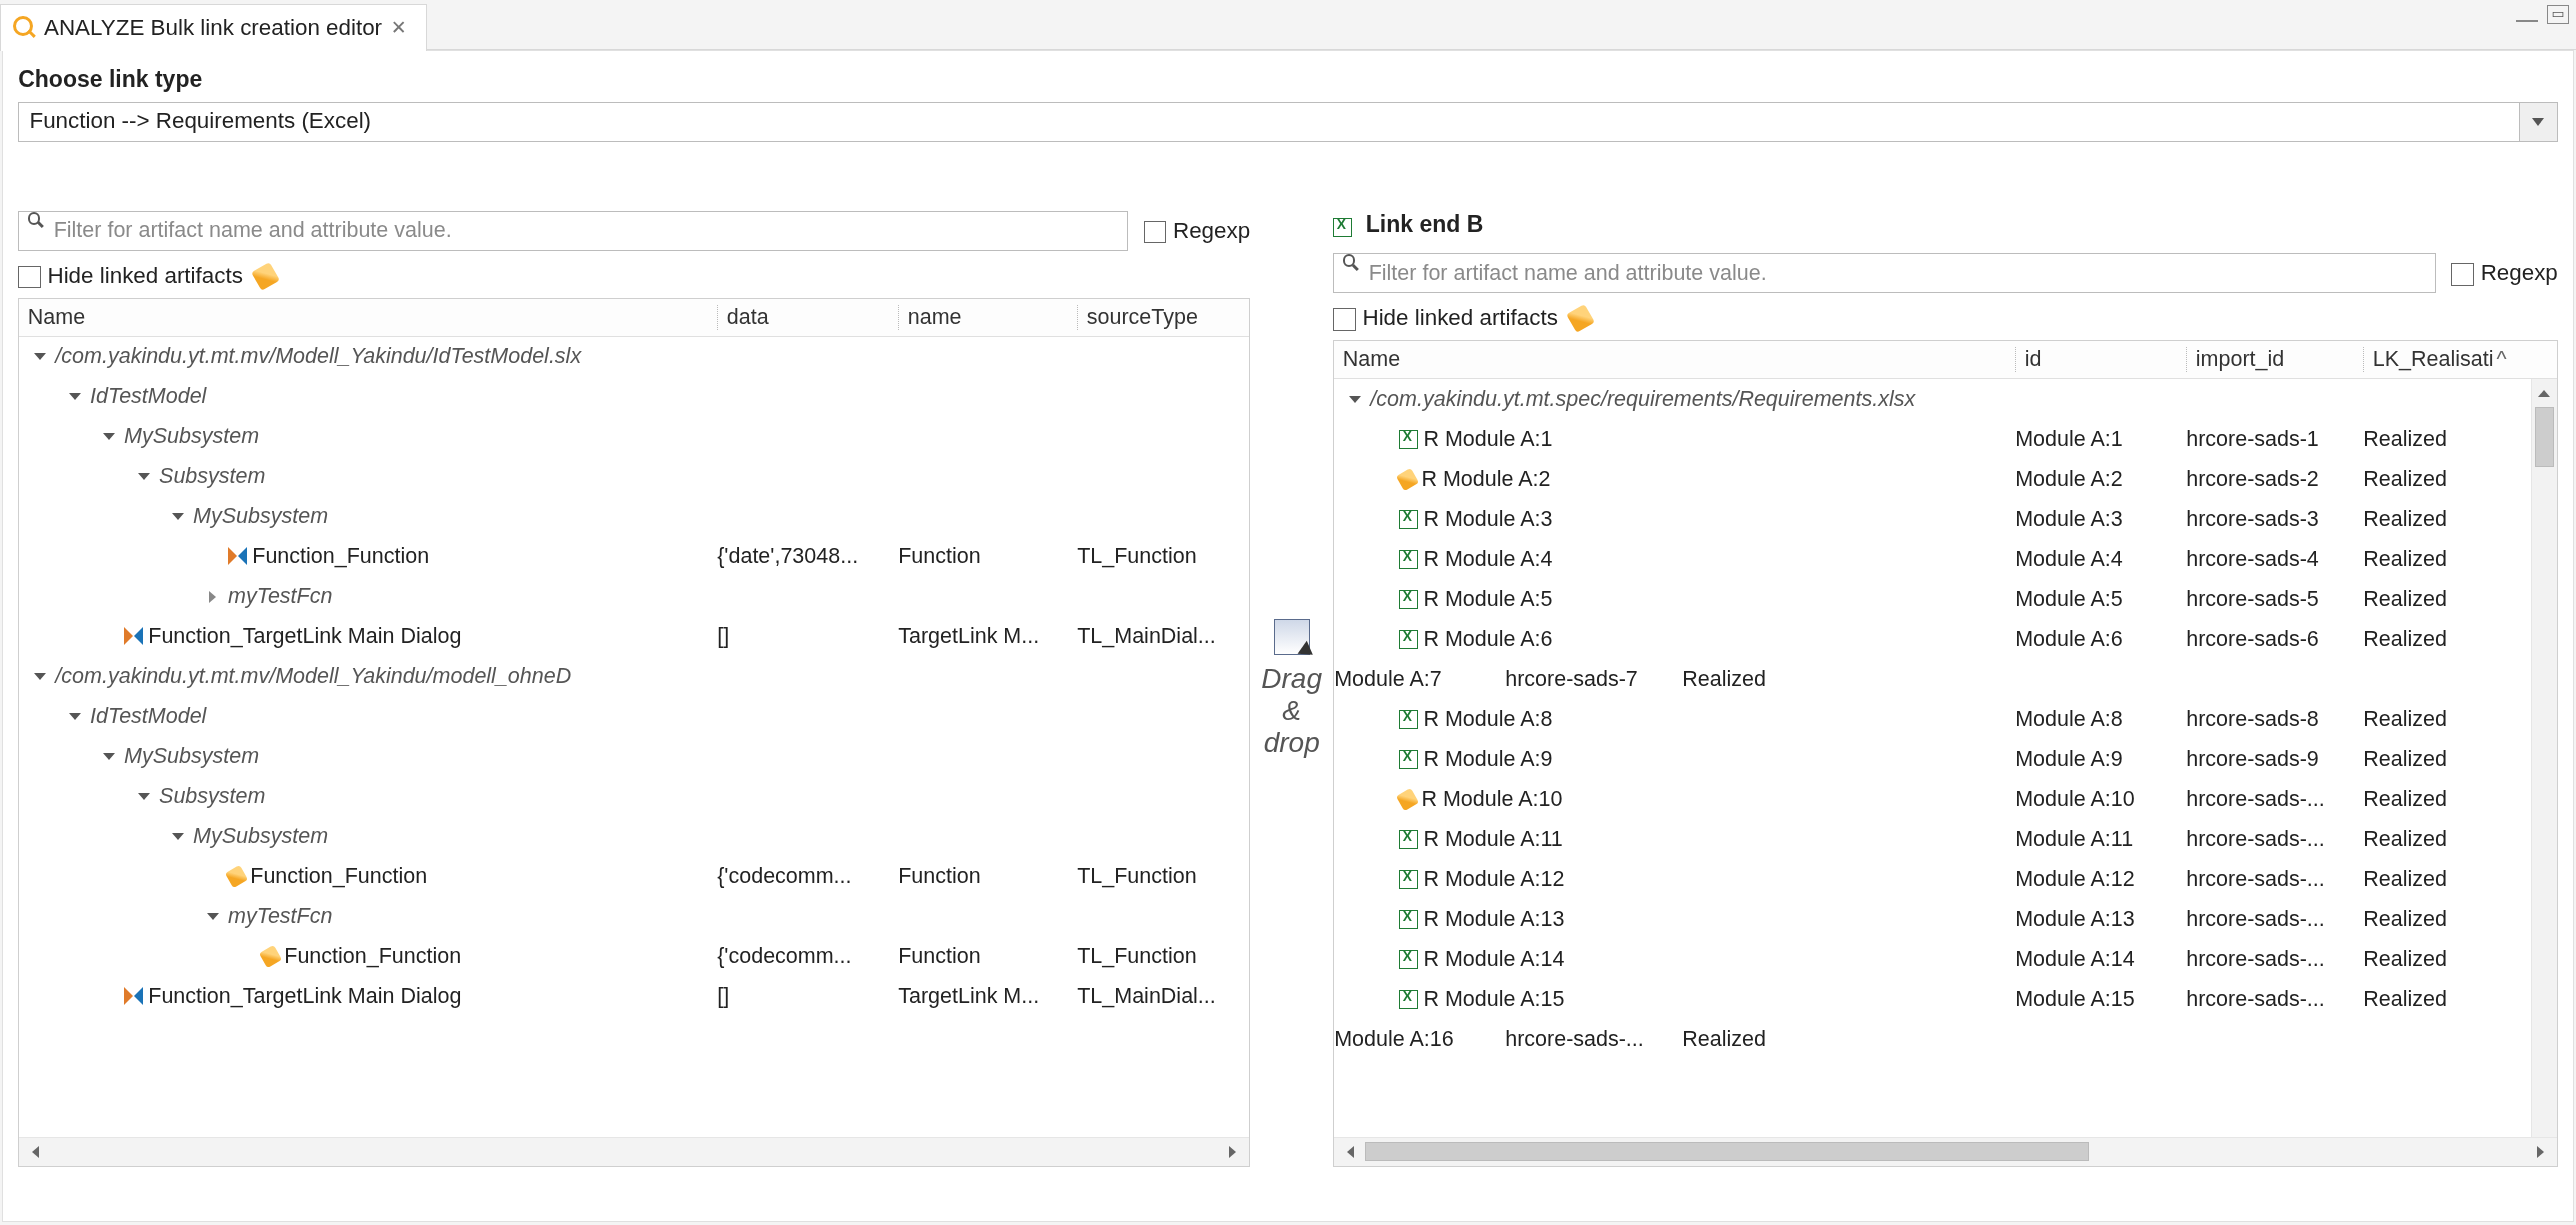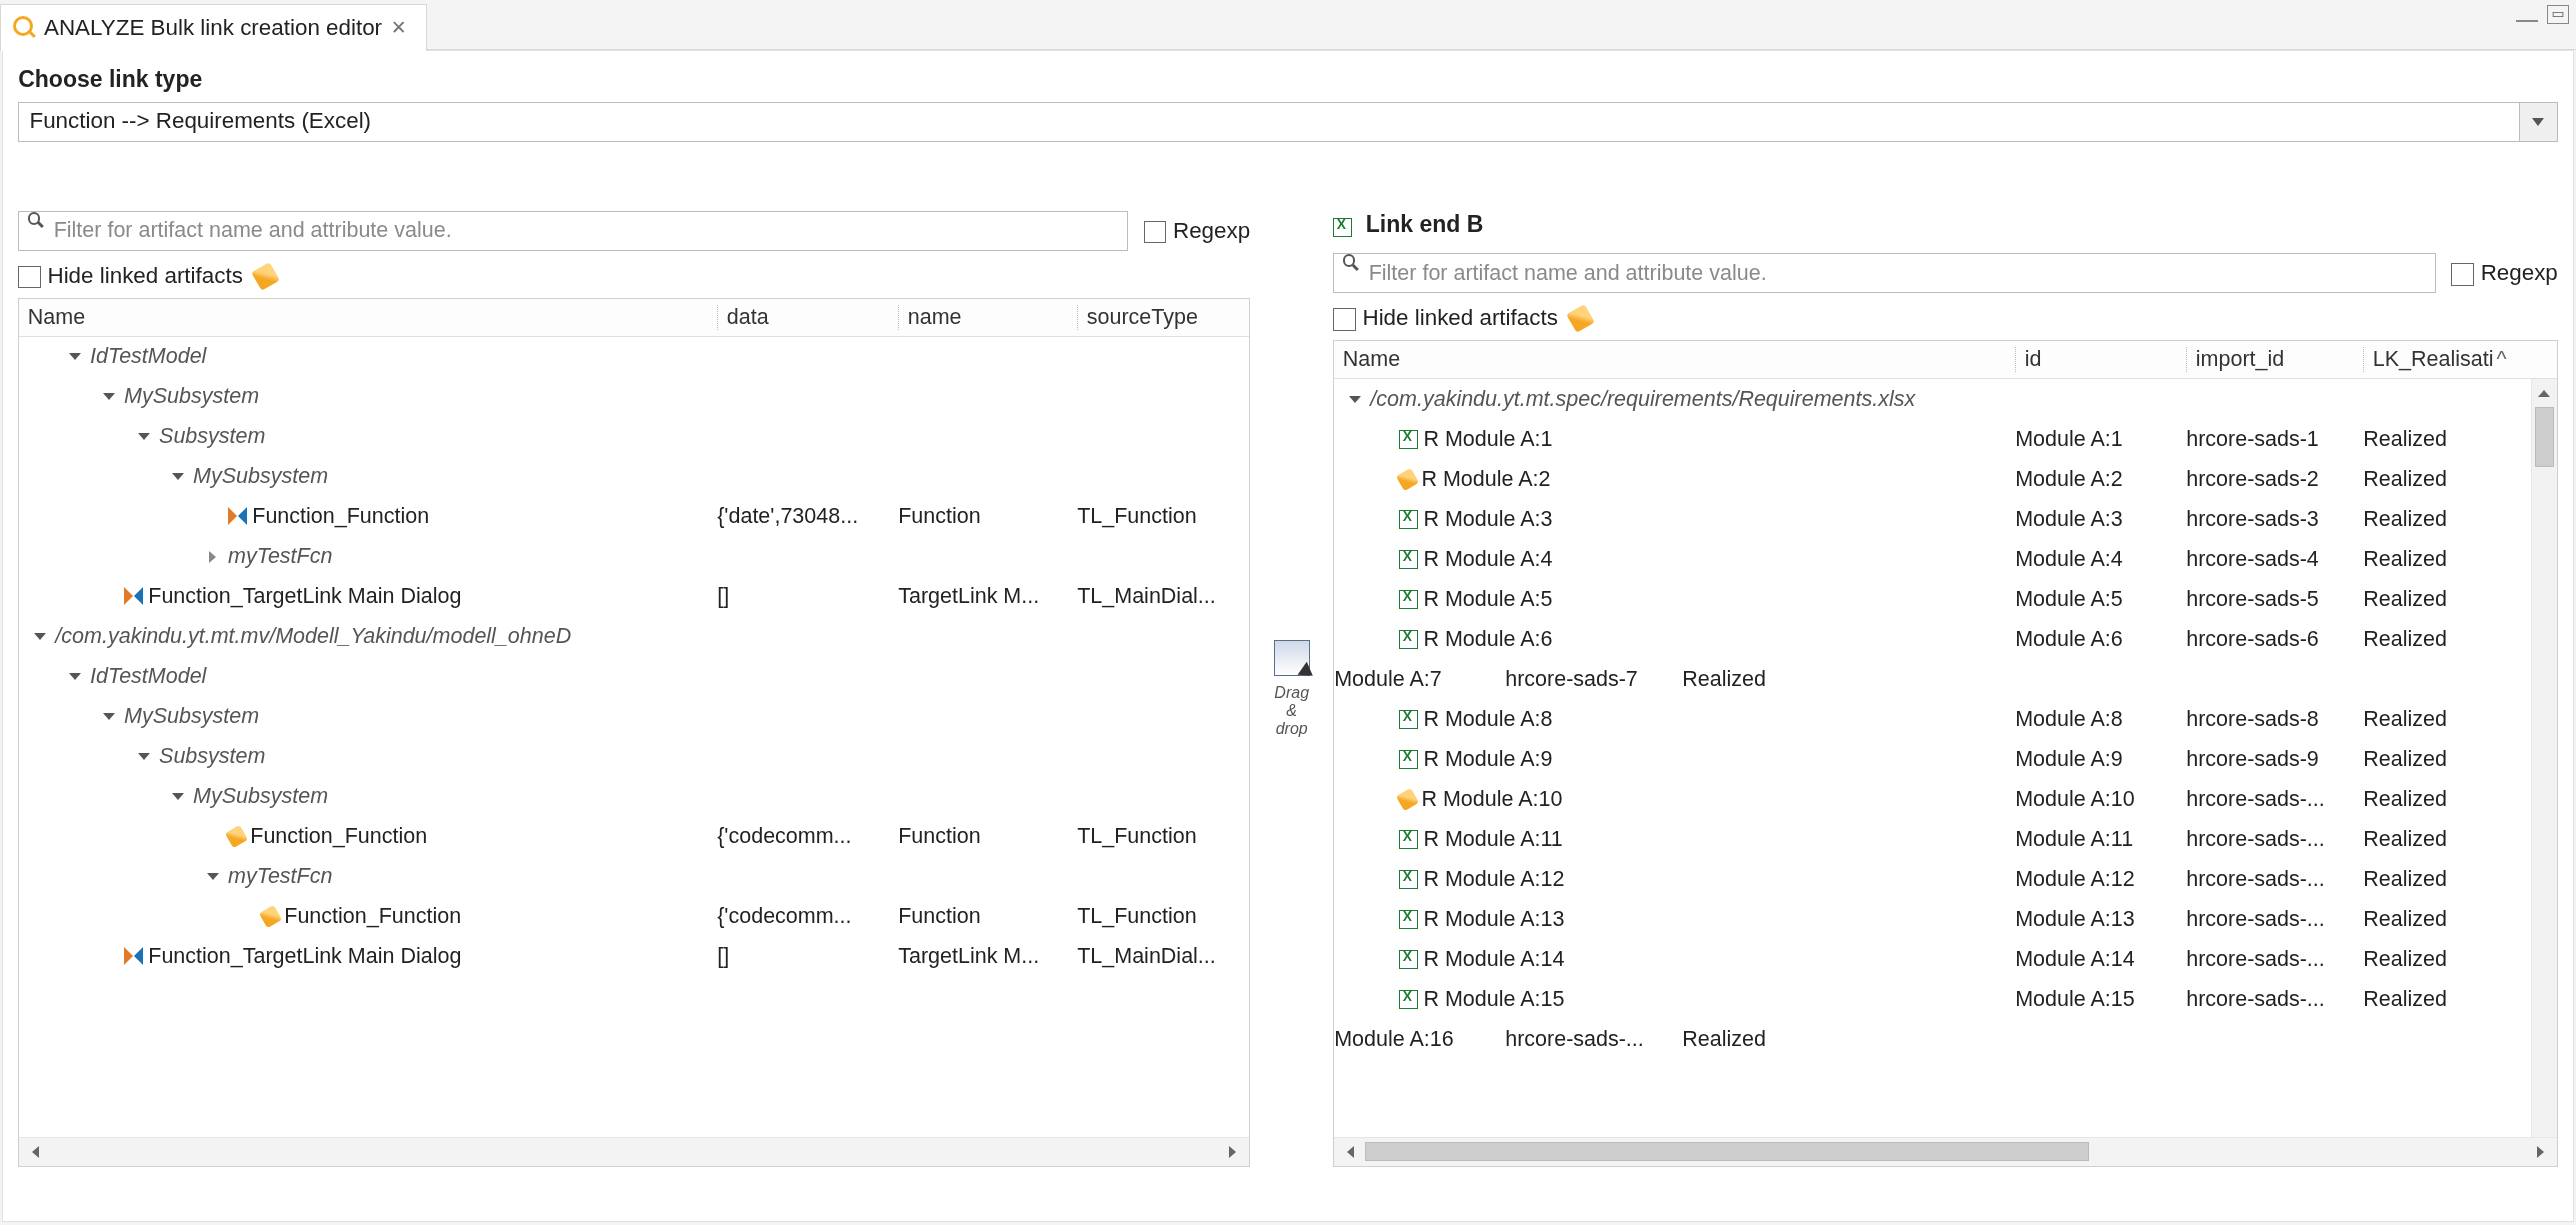--- a/index.html
+++ b/index.html
@@ -31,21 +31,21 @@
   
   .main { background:#fff; border:1.7px solid #e0e0e0; margin:0 1.7px; height:1172px; padding:12px 15.5px; }
   .section-title{font-weight:bold; font-size:23px; margin:3.4px 0 8.6px;}
   .combo{display:flex;}
   .combo-field{flex:1;border:1.7px solid #bcbcbc;background:#fff;height:40px;line-height:36px;padding:0 10.3px;font-size:22.4px;}
   .combo-btn{width:38px;height:40px;border:1.7px solid #bcbcbc;border-left:none;background:#efefef;display:flex;align-items:center;justify-content:center;}
   .caret-down{width:0;height:0;border-left:6.9px solid transparent;border-right:6.9px solid transparent;border-top:8.6px solid #555;}
   
   .panes{display:flex; margin-top:69px; gap:0; height:956px;}
   .pane{flex:1; display:flex; flex-direction:column;}
-  .divider{width:83px;display:flex;flex-direction:column;align-items:center;justify-content:center;font-style:italic;color:#555;font-size:16px;}
+  .divider{width:83px;display:flex;flex-direction:column;align-items:center;justify-content:center;font-style:italic;color:#555;font-size:28px;}
   .drag-icon{width:36px;height:36px;border:1.7px solid #5a6b8c;background:linear-gradient(#cfd8e8,#fff);margin-bottom:8.6px;position:relative;}
   .drag-icon::after{content:"";position:absolute;right:-5.2px;bottom:-5.2px;width:0;height:0;border-left:13.8px solid #333;border-top:8.6px solid transparent;border-bottom:8.6px solid transparent;transform:rotate(35deg);}
   .pane-head{display:flex;align-items:center;font-weight:bold;font-size:23px;margin-bottom:15.5px;}
   .pane-head .icon-slot{width:24px;height:24px;margin-right:8.6px;display:inline-block;}
   .pane-row1{display:flex;align-items:center;gap:15.5px;margin-bottom:12px;}
   .filter-box{flex:1;border:1.7px solid #bcbcbc;height:40px;display:flex;padding:0 8.6px;}
   .filter-box input{border:none;outline:none;flex:1;font-size:21.5px;color:#333;}
   .filter-box input::placeholder{color:#8a8a8a;}
   .chk{width:22.4px;height:22.4px;border:1.7px solid #666;display:inline-block;vertical-align:middle;margin-right:6.9px;}
   .pane-row2{display:flex;align-items:center;gap:12px;margin-bottom:8.6px;}
@@ -125,20 +125,29 @@
       </div>
       <div class="grid">
         <div class="ghead">
           <div class="gcol c-name">Name</div>
           <div class="gcol sep c-data">data</div>
           <div class="gcol sep c-name2">name</div>
           <div class="gcol sep c-src">sourceType</div>
         </div>
         <div class="gbody" id="bodyA">
             <div class="grow">
+              <div class="tcell c-name" style="width:698px;padding-left:10.3px">
+                <span class="twisty tw-down"></span>
+                <span class="italic">/com.yakindu.yt.mt.mv/Modell_Yakindu/IdTestModel.slx</span>
+              </div>
+              <div class="tcell c-data" style="width:181px"></div>
+              <div class="tcell c-name2" style="width:179px"></div>
+              <div class="tcell c-src" style="width:172px"></div>
+            </div>
+            <div class="grow">
               <div class="tcell c-name" style="width:698px;padding-left:45px">
                 <span class="twisty tw-down"></span>
                 <span class="italic">IdTestModel</span>
               </div>
               <div class="tcell c-data" style="width:181px"></div>
               <div class="tcell c-name2" style="width:179px"></div>
               <div class="tcell c-src" style="width:172px"></div>
             </div>
             <div class="grow">
               <div class="tcell c-name" style="width:698px;padding-left:79px">

